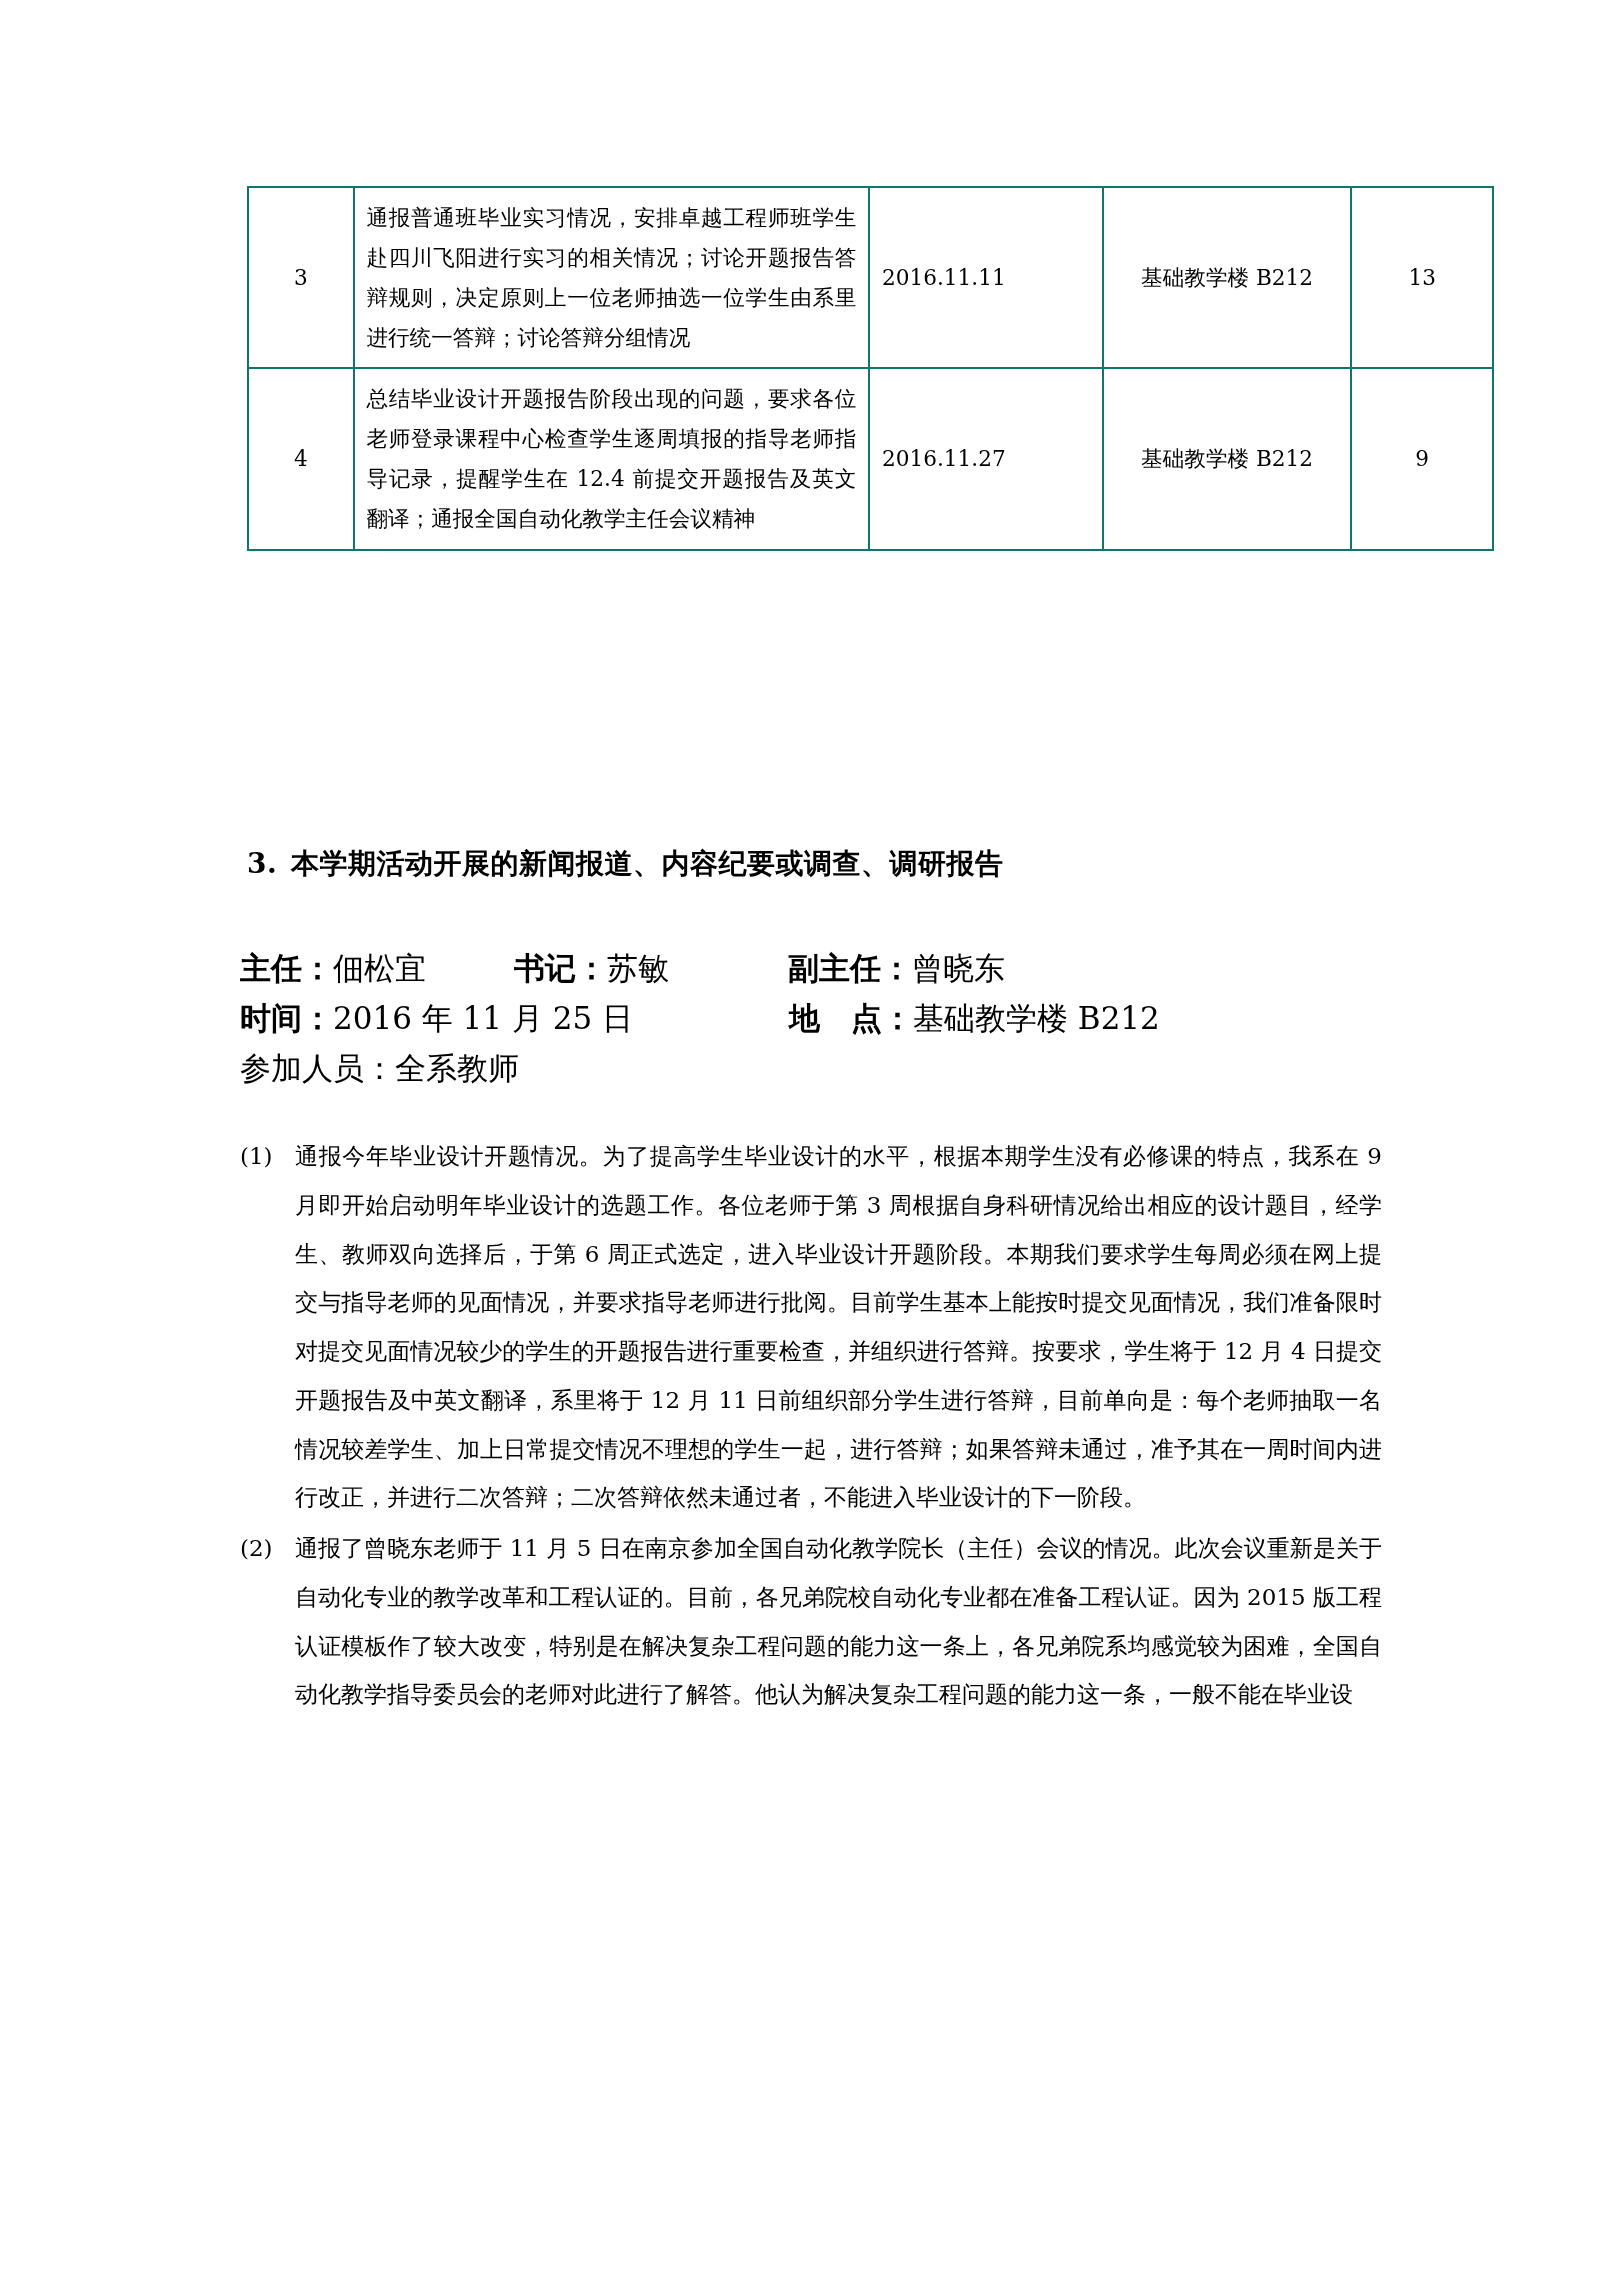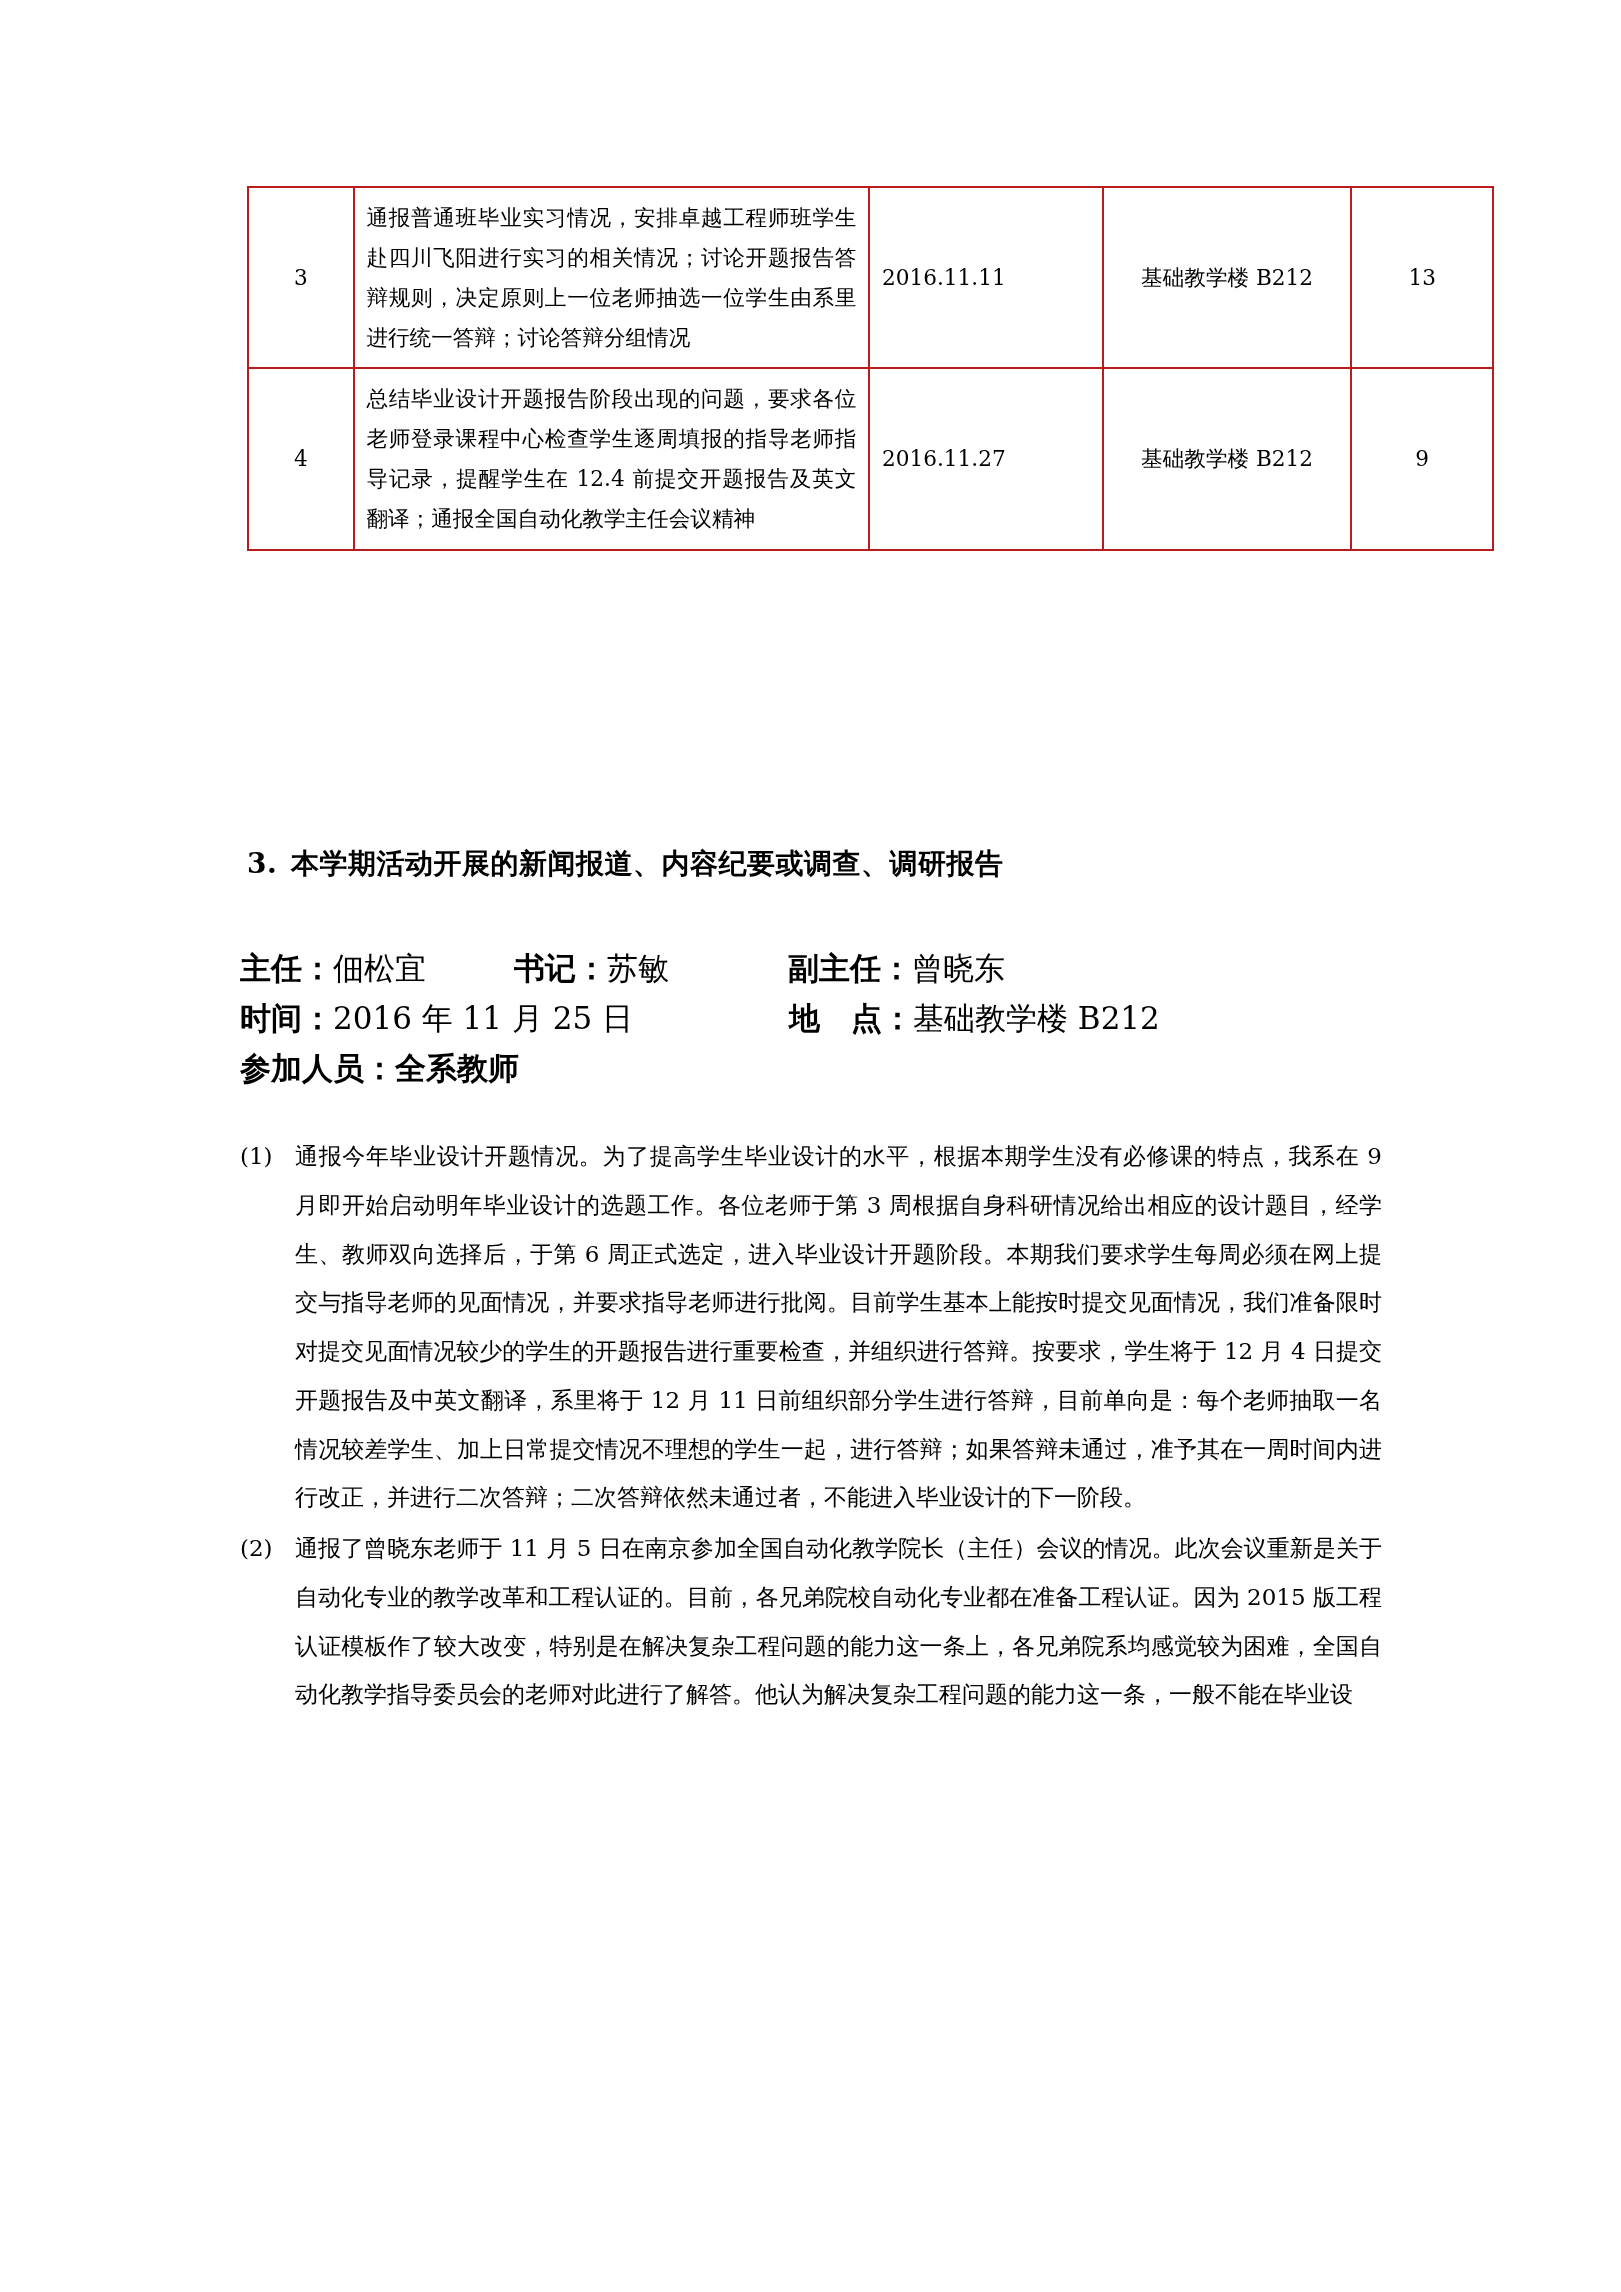--- a/index.html
+++ b/index.html
@@ -28,21 +28,21 @@
     left: 247px;
     top: 186px;
     width: 1117px;
   }
   table.meeting {
     border-collapse: collapse;
     width: 1117px;
     table-layout: fixed;
   }
   table.meeting td {
-    border: 2px solid #b91c1c;
+    border: 2px solid #0f766e;
     padding: 9.8px 11.8px;
     font-size: 21.6px;
     line-height: 1.85;
     vertical-align: middle;
   }
   td.c-idx { width: 80px; text-align: center; }
   td.c-content { width: 490px; text-align: justify; text-justify: inter-ideograph; }
   td.c-date { width: 208px; text-align: left; white-space: nowrap; }
   td.c-place { width: 223px; text-align: center; line-height: 1.7; }
   td.c-num { width: 116px; text-align: center; }
@@ -87,21 +87,21 @@
     width: 1157px;
     font-size: 31px;
     line-height: 1.62;
   }
   .info .row { display: block; white-space: nowrap; }
   .info .lbl { font-weight: bold; }
   .info .val { font-weight: normal; }
   .seg1 { display: inline-block; width: 274px; }
   .seg2 { display: inline-block; width: 274px; }
   .seg3 { display: inline-block; }
-  .info .row.full .lbl { font-weight: bold; margin-top: 10px; }
+  .info .row.full .lbl { font-weight: normal; margin-top: 10px; }
 
   
   .content {
     position: absolute;
     left: 240px;
     top: 1132px;
     width: 1142px;
     font-size: 23px;
     line-height: 2.12;
   }

